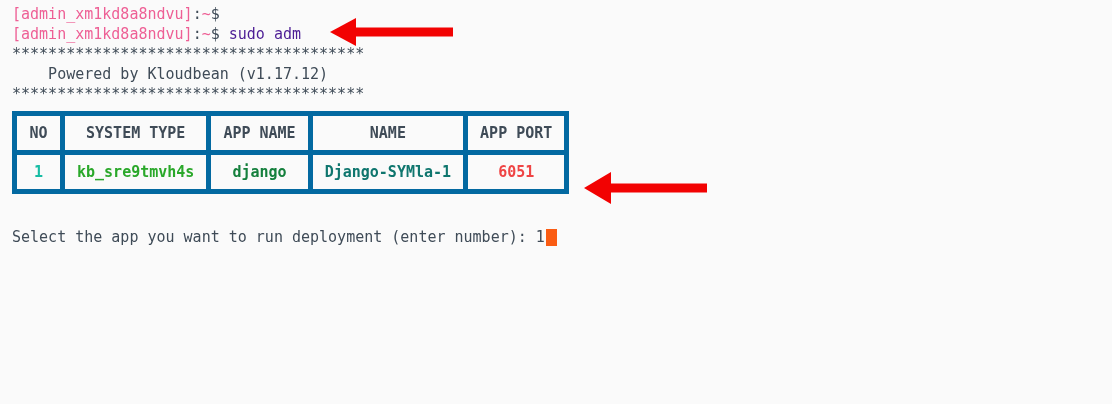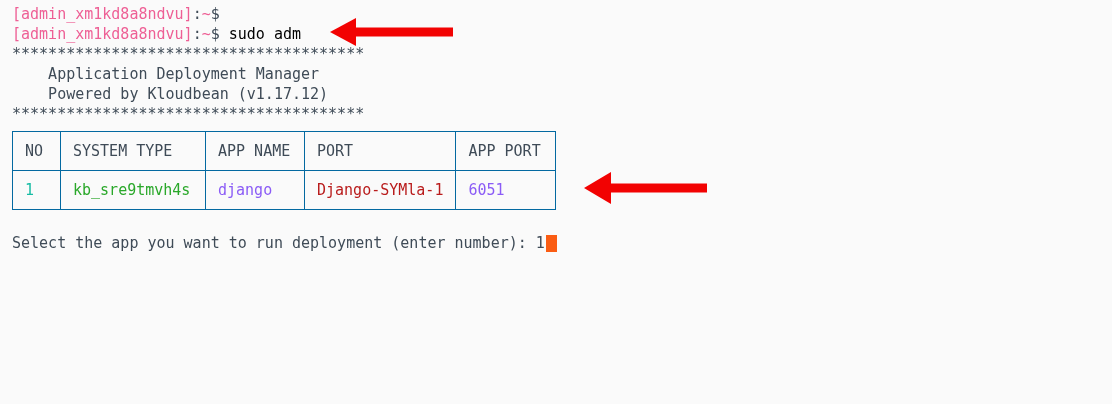--- a/index.html
+++ b/index.html
@@ -11,50 +11,50 @@
   .terminal {
     position: relative;
     width: 1112px; height: 404px;
     padding: 4px 0 0 12px;
     font-size: 15px;
     line-height: 20px;
     color: #3f4b57;
   }
   .line { white-space: pre; height: 20px; }
   .pink   { color: #ee5f95; }
-  .pink2  { color: #b91c1c; }
-  .blue   { color: #000000; margin-top: 32px; }
-  .blue2  { color: #8b5cf6; margin-top: 11px; }
+  .pink2  { color: #0f766e; }
+  .blue   { color: #4c1d95; margin-top: 32px; }
+  .blue2  { color: #15803d; margin-top: 11px; }
   .green  { color: #2aa82a; border-radius: 7px; }
   .teal   { color: #17bca4; }
-  .orange { color: #8b5cf6; }
+  .orange { color: #ef4444; }
   .fg     { color: #3f4b57; }
 
   table.app-table {
     border-collapse: collapse;
     margin-top: 7px;
     table-layout: fixed;
   }
   table.app-table th, table.app-table td {
-    border: 1px solid #0369a1;
+    border: 5px solid #0369a1;
     height: 39px;
     padding: 0 12px;
-    font-weight: normal;
-    text-align: left;
+    font-weight: bold;
+    text-align: center;
     font-size: 15px;
     white-space: pre;
     vertical-align: middle;
   }
   .col-no   { width: 48px; }
   .col-sys  { width: 145px; }
   .col-type { width: 99px; }
   .col-name { width: 151px; }
   .col-port { width: 100px; }
 
-  .select-line { margin-top: 23px; }
+  .select-line { margin-top: 33px; }
   .cursor {
     display: inline-block;
     width: 11px; height: 17px;
     background: #fa5c13;
     vertical-align: text-bottom;
     margin-left: 1px;
   }
   .arrow { position: absolute; }
   .arrow-1 { left: 330px; top: 18px; width: 123px; height: 28px; }
   .arrow-2 { left: 584px; top: 172px; width: 123px; height: 32px; }
@@ -62,38 +62,37 @@
 </head>
 <body>
 
 <div class="terminal">
 
   <div class="line"><span class="pink">[admin_xm1kd8a8ndvu]</span><span class="fg">:</span><span class="pink">~</span><span class="fg">$</span></div>
 
   <div class="line"><span class="pink">[admin_xm1kd8a8ndvu]</span><span class="fg">:</span><span class="pink">~</span><span class="fg">$</span><span class="blue"> sudo adm</span></div>
 
   <div class="line">***************************************</div>
-  <div class="line">    Application Deployment Manager</div>
   <div class="line">    Powered by Kloudbean (v1.17.12)</div>
   <div class="line">***************************************</div>
 
   <table class="app-table">
     <colgroup>
       <col class="col-no">
         <col class="col-sys">
         <col class="col-type">
         <col class="col-name">
         <col class="col-port">
     </colgroup>
     <thead>
       <tr>
         <th>NO</th>
         <th>SYSTEM TYPE</th>
         <th>APP NAME</th>
-        <th>PORT</th>
+        <th>NAME</th>
         <th>APP PORT</th>
       </tr>
     </thead>
     <tbody>
       <tr>
         <td class="teal">1</td>
         <td class="green">kb_sre9tmvh4s</td>
         <td class="blue2">django</td>
         <td class="pink2">Django-SYMla-1</td>
         <td class="orange">6051</td>

